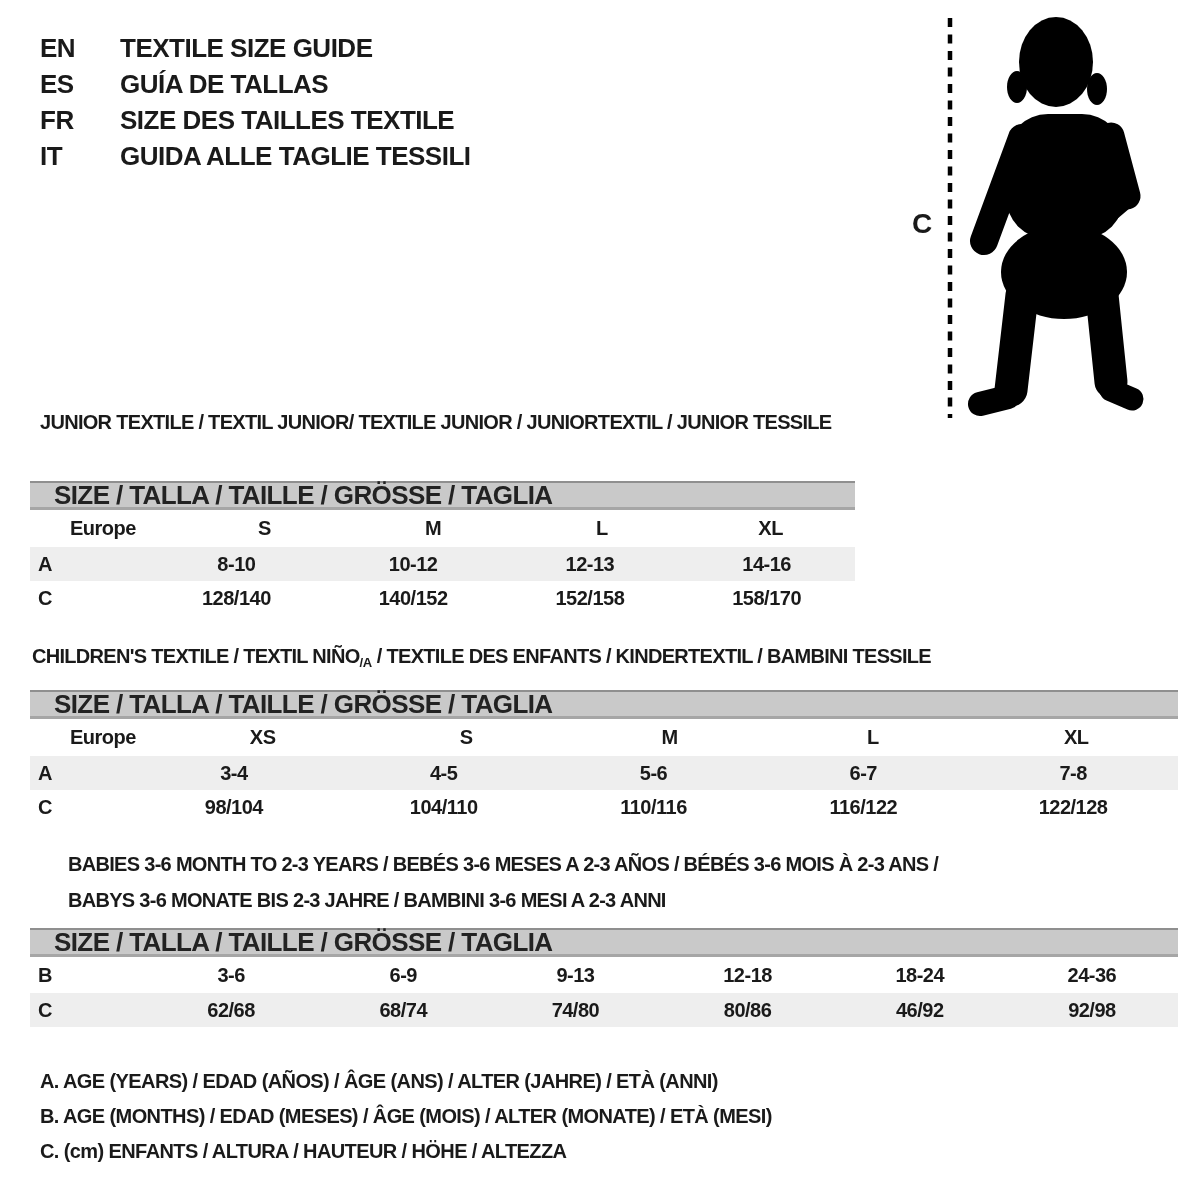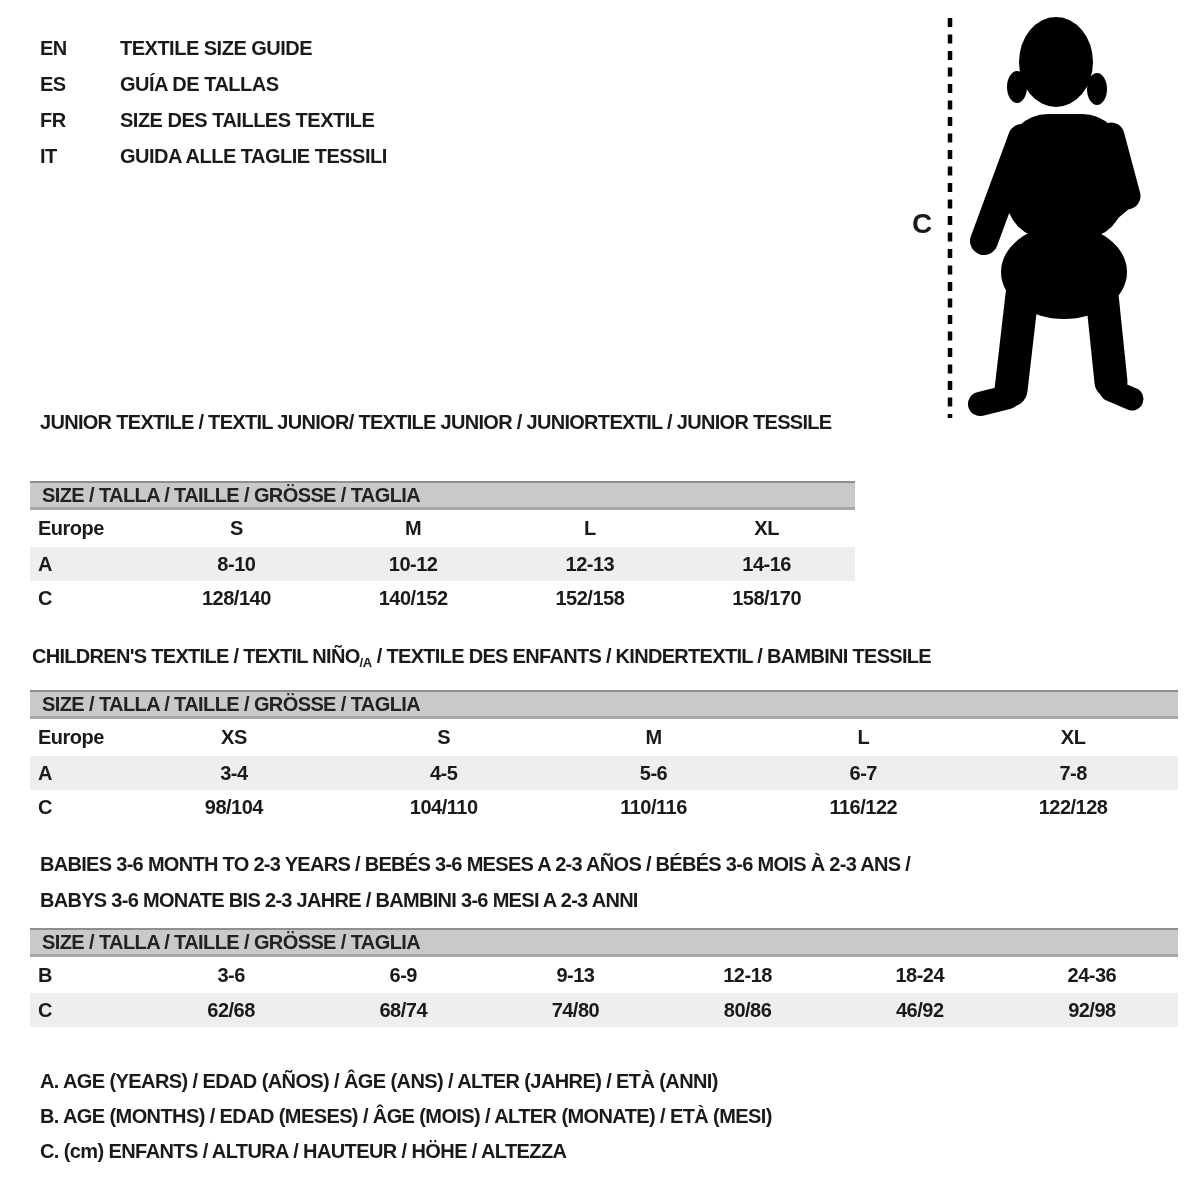--- a/index.html
+++ b/index.html
@@ -11,44 +11,44 @@
     font-weight: 700;
     color: #1a1a1a;
     letter-spacing: -0.5px;
     position: relative;
     overflow: hidden;
   }
   .abs { position: absolute; }
 
   
   .lang-block { left: 40px; top: 30px; }
-  .lang-row { display: grid; grid-template-columns: 80px auto; line-height: 36px; font-size: 20px; }
+  .lang-row { display: grid; grid-template-columns: 80px auto; line-height: 36px; font-size: 26px; }
 
   
   .figure-svg { left: 880px; top: 0; }
   .measure-label { left: 912px; top: 206px; font-size: 28px; line-height: 36px; }
 
   
   .sec-heading { font-size: 20px; line-height: 28px; letter-spacing: -0.7px; white-space: nowrap; }
   .sec-heading .subscript { font-size: 13px; vertical-align: -4px; letter-spacing: -0.3px; }
-  .two-line { line-height: 36px; }
+  .two-line { line-height: 36px; margin-left: 28px; }
 
   
   .tbl { position: absolute; }
   .size-bar {
     height: 24px; line-height: 24px;
     background: #c9c9c9;
     border-top: 2px solid #8f8f8f;
     border-bottom: 3px solid #a6a6a6;
-    padding-left: 12px;
-    font-size: 20px; color: #222222;
+    padding-left: 24px;
+    font-size: 26px; color: #222222;
     letter-spacing: -0.6px;
   }
   .trow { display: grid; align-items: center; font-size: 20px; }
-  .trow.h37 { height: 37px; }
+  .trow.h37 { height: 37px; margin-left: 32px; }
   .trow.h36 { height: 36px; }
   .trow.h34 { height: 34px; }
   .trow.stripe { background: #eeeeee; }
   .trow .lbl { padding-left: 8px; text-align: left; }
   .trow .val { text-align: center; }
   .cols4 { grid-template-columns: 118px repeat(4, 1fr); }
   .cols5 { grid-template-columns: 99px repeat(5, 1fr); }
   .cols6 { grid-template-columns: 115px repeat(6, 1fr); }
 
   

